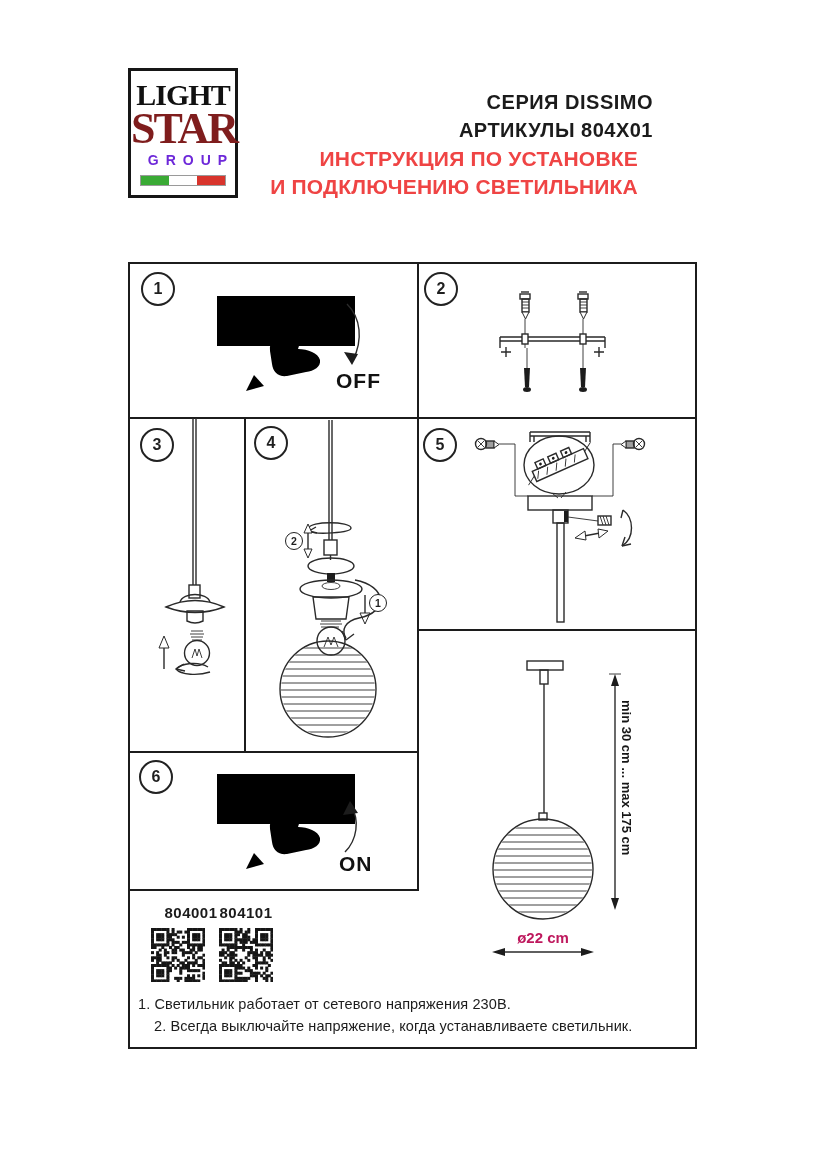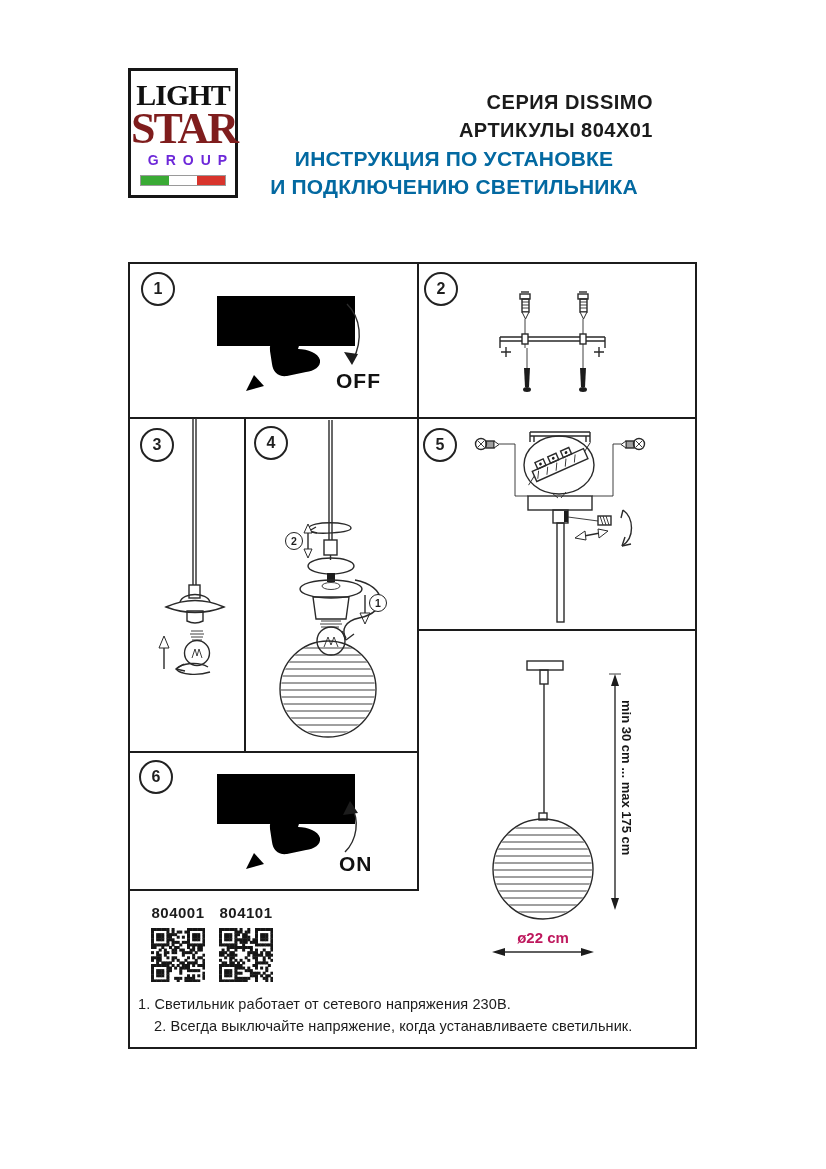--- a/index.html
+++ b/index.html
@@ -18,22 +18,22 @@
            text-indent:7px;font-weight:bold;margin-left:9px;}
   .logo-flag{margin:7px auto 0;width:84px;height:9px;border:1px solid #9a9a9a;
              display:flex;}
   .logo-flag span{flex:1;height:100%;}
   .flag-g{background:#3aaa35;}
   .flag-w{background:#ffffff;}
   .flag-r{background:#d8342c;}
 
   .hdr-top{right:116px;top:60px;text-align:right;font-weight:bold;
            font-size:20px;line-height:28px;letter-spacing:0.5px;color:#1b1b1b;margin-top:28px;}
-  .hdr-inst{right:131px;top:145px;text-align:center;font-weight:bold;
-            font-size:21px;line-height:28px;letter-spacing:0.2px;color:#0369a1;}
+  .hdr-inst{right:131px;top:145px;text-align:right;font-weight:bold;
+            font-size:21px;line-height:28px;letter-spacing:0.2px;color:#ef4444;}
 
   
   .board{left:128px;top:262px;width:565px;height:783px;border:2px solid #1c1c1c;background:#fff;}
   .gline{background:#1c1c1c;}
 
   
   .step-circle{width:30px;height:30px;border:2px solid #222;border-radius:50%;
                display:flex;align-items:center;justify-content:center;
                font-weight:bold;font-size:16px;background:#fff;}
   .sub-circle{width:16px;height:16px;border:1.5px solid #222;border-radius:50%;
@@ -311,21 +311,21 @@
     <path class="thin" d="M189,42 H201"></path>
     <polygon class="fillb" points="195,42 191,54 199,54"></polygon>
     <polygon class="fillb" points="195,278 191,266 199,266"></polygon>
     <path d="M84,320 H162"></path>
     <polygon class="fillb" points="72,320 85,316 85,324"></polygon>
     <polygon class="fillb" points="174,320 161,316 161,324"></polygon>
   </svg>
   <div class="abs dim-v">min 30 cm ... max 175 cm</div>
   <div class="abs dim-h">ø22 cm</div>
 
-  <div class="abs art-code" style="left:149px;top:904px">804001</div>
+  <div class="abs art-code" style="left:162px;top:904px">804001</div>
   <div class="abs art-code" style="left:217px;top:904px">804101</div>
   <svg class="abs" style="left:151px;top:928px" width="54" height="54">
       <rect x="0.00" y="0.00" width="3" height="3" fill="#161616"></rect>
       <rect x="2.57" y="0.00" width="3" height="3" fill="#161616"></rect>
       <rect x="5.14" y="0.00" width="3" height="3" fill="#161616"></rect>
       <rect x="7.71" y="0.00" width="3" height="3" fill="#161616"></rect>
       <rect x="10.29" y="0.00" width="3" height="3" fill="#161616"></rect>
       <rect x="12.86" y="0.00" width="3" height="3" fill="#161616"></rect>
       <rect x="15.43" y="0.00" width="3" height="3" fill="#161616"></rect>
       <rect x="20.57" y="0.00" width="3" height="3" fill="#161616"></rect>

